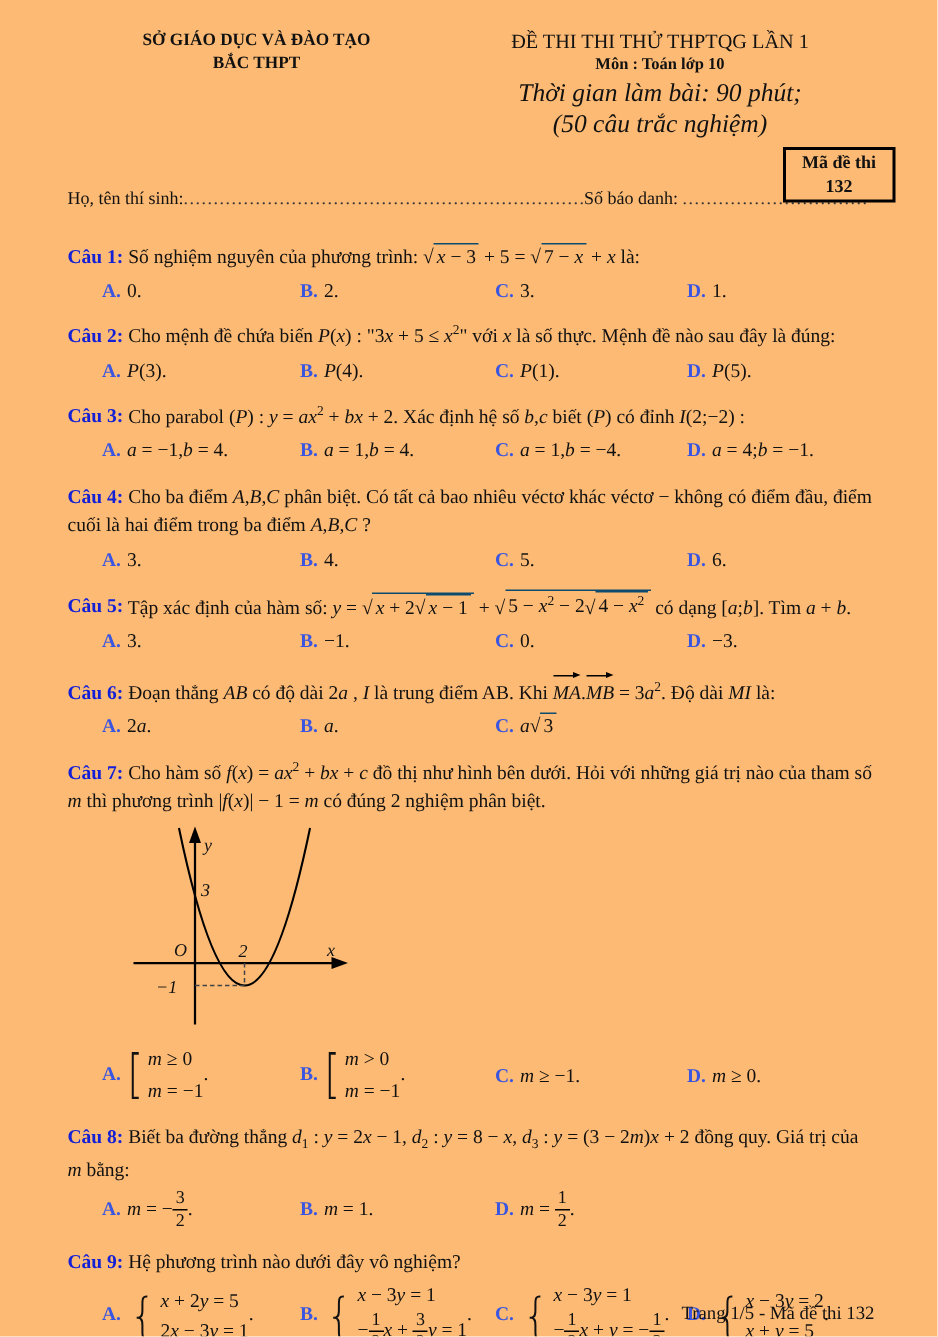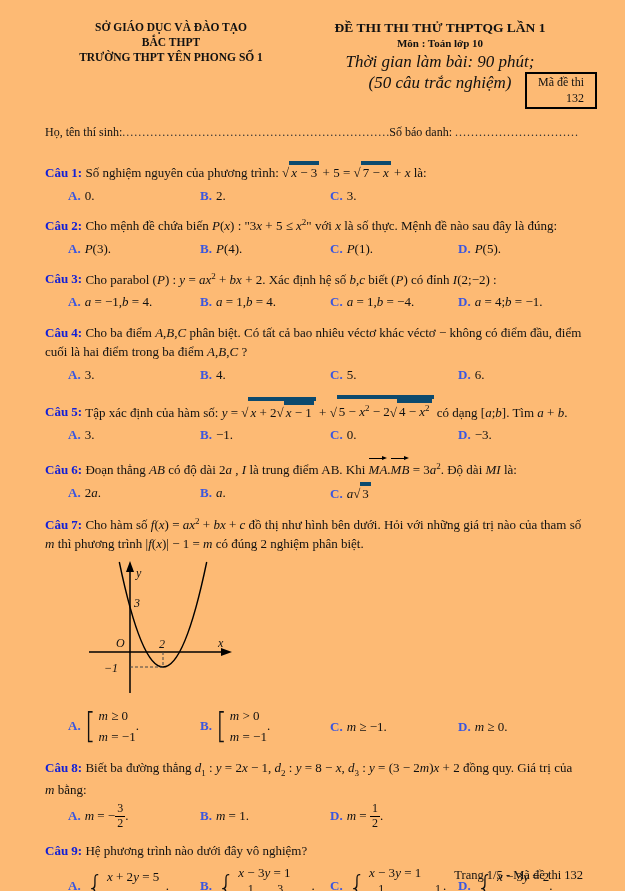--- a/index.html
+++ b/index.html
@@ -3,42 +3,42 @@
 <meta charset="utf-8">
 <style>
   html,body{margin:0;padding:0;background:#fff;}
   .page{position:relative;width:625px;height:891px;box-sizing:border-box;
         padding:20px 42px 0 45px;background:#fdba74;overflow:hidden;
         font-family:"Liberation Serif", serif;font-size:13px;color:#111;line-height:1.5;}
   
   .hdr{display:flex;align-items:flex-start;}
   .hleft{width:252px;text-align:center;font-weight:bold;font-size:11.5px;line-height:1.3;}
   .hright{flex:1;text-align:center;line-height:1.25;}
-  .hright .t1{font-weight:bold;font-size:13.5px;}
+  .hright .t1{font-weight:normal;font-size:13.5px;}
   .hright .t2{font-weight:bold;font-size:11px;}
   .hright .t3,.hright .t4{font-style:italic;font-size:17px;}
-  .codebox{position:absolute;top:72px;right:28px;border:2px solid #000;
-           padding:1px 11px;text-align:right;font-weight:normal;font-size:12px;line-height:1.3;}
+  .codebox{position:absolute;top:98px;right:28px;border:2px solid #000;
+           padding:1px 11px;text-align:center;font-weight:bold;font-size:12px;line-height:1.3;}
   
   .student{display:flex;align-items:baseline;margin-top:30px;white-space:nowrap;overflow:hidden;font-size:12px;}
   .dotfill{flex:1;overflow:hidden;letter-spacing:1px;color:#333;}
   .dots2{width:128px;overflow:hidden;letter-spacing:1px;color:#333;}
   
   .q{margin-top:11px;}
   .qlabel{color:#1320d6;font-weight:bold;}
   .opts{display:grid;grid-template-columns:132px 130px 128px auto;margin:3px 0 0 23px;align-items:center;}
   .opt{white-space:nowrap;}
   .ol{color:#3a56e0;font-weight:bold;margin-right:4px;}
   i{font-family:"Liberation Serif", serif;}
   sup{font-size:9px;}
   sub{font-size:9px;}
   
   .sqrt{display:inline-block;white-space:nowrap;}
   .sqrt::before{content:"√";font-style:normal;}
-  .sqrt>.rad{display:inline-block;border-top:4px solid #0c4a6e;padding:0 2px;line-height:1.2;}
+  .sqrt>.rad{display:inline-block;border-top:1px solid #0c4a6e;padding:0 2px;line-height:1.2;}
   .vec{display:inline-block;position:relative;padding-top:2px;margin-top:2px;}
   .vec::before{content:"";position:absolute;top:0;left:0;right:4px;border-top:1px solid #000;}
   .vec::after{content:"";position:absolute;top:-2px;right:0;width:0;height:0;
               border-top:2.5px solid transparent;border-bottom:2.5px solid transparent;border-left:5px solid #000;}
   .frac{display:inline-block;vertical-align:-0.55em;text-align:center;line-height:1.1;font-size:12px;}
   .frac .fn{display:block;border-bottom:1px solid #000;padding:0 2px;}
   .frac .fd{display:block;padding:0 2px;}
   .sys{display:inline-flex;align-items:center;vertical-align:middle;text-align:left;}
   .sys .br{font-family:"DejaVu Sans", sans-serif;font-weight:300;font-size:32px;line-height:1;margin-right:2px;transform:scaleX(0.85);}
   .sys .bk{font-family:"DejaVu Sans", sans-serif;font-weight:300;font-size:28px;line-height:1;margin-right:3px;transform:scaleY(1.25);}
@@ -52,21 +52,20 @@
 </style>
 </head>
 <body>
 
 <div class="page">
 
   <div class="hdr">
     <div class="hleft">
       <div>SỞ GIÁO DỤC VÀ ĐÀO TẠO</div>
       <div>BẮC THPT</div>
-      <div>TRƯỜNG THPT YÊN PHONG SỐ 1</div>
     </div>
     <div class="hright">
       <div class="t1">ĐỀ THI THI THỬ THPTQG LẦN 1</div>
       <div class="t2">Môn : Toán lớp 10</div>
       <div class="t3">Thời gian làm bài: 90 phút;</div>
       <div class="t4">(50 câu trắc nghiệm)</div>
     </div>
   </div>
 
   <div class="codebox">
@@ -78,20 +77,21 @@
     <span>Họ, tên thí sinh:</span><span class="dotfill">....................................................................................................................</span>
     <span>Số báo danh:</span>&nbsp;<span class="dots2">...............................</span>
   </div>
 
   <div class="q" style="margin-top:20px;">
     <div><b class="qlabel">Câu 1:</b> <span>Số nghiệm nguyên của phương trình: <span class="sqrt"><span class="rad"><i>x</i> − 3</span></span> + 5 = <span class="sqrt"><span class="rad">7 − <i>x</i></span></span> + <i>x</i> là:</span></div>
     <div class="opts">
       <span class="opt"><b class="ol">A.</b><span>0.</span></span>
       <span class="opt"><b class="ol">B.</b><span>2.</span></span>
       <span class="opt"><b class="ol">C.</b><span>3.</span></span>
+      <span class="opt"><b class="ol">D.</b><span>1.</span></span>
     </div>
   </div>
 
   <div class="q">
     <div><b class="qlabel">Câu 2:</b> <span>Cho mệnh đề chứa biến <i>P</i>(<i>x</i>) : "3<i>x</i> + 5 ≤ <i>x</i><sup>2</sup>" với <i>x</i> là số thực. Mệnh đề nào sau đây là đúng:</span></div>
     <div class="opts">
       <span class="opt"><b class="ol">A.</b><span><i>P</i>(3).</span></span>
       <span class="opt"><b class="ol">B.</b><span><i>P</i>(4).</span></span>
       <span class="opt"><b class="ol">C.</b><span><i>P</i>(1).</span></span>
       <span class="opt"><b class="ol">D.</b><span><i>P</i>(5).</span></span>

